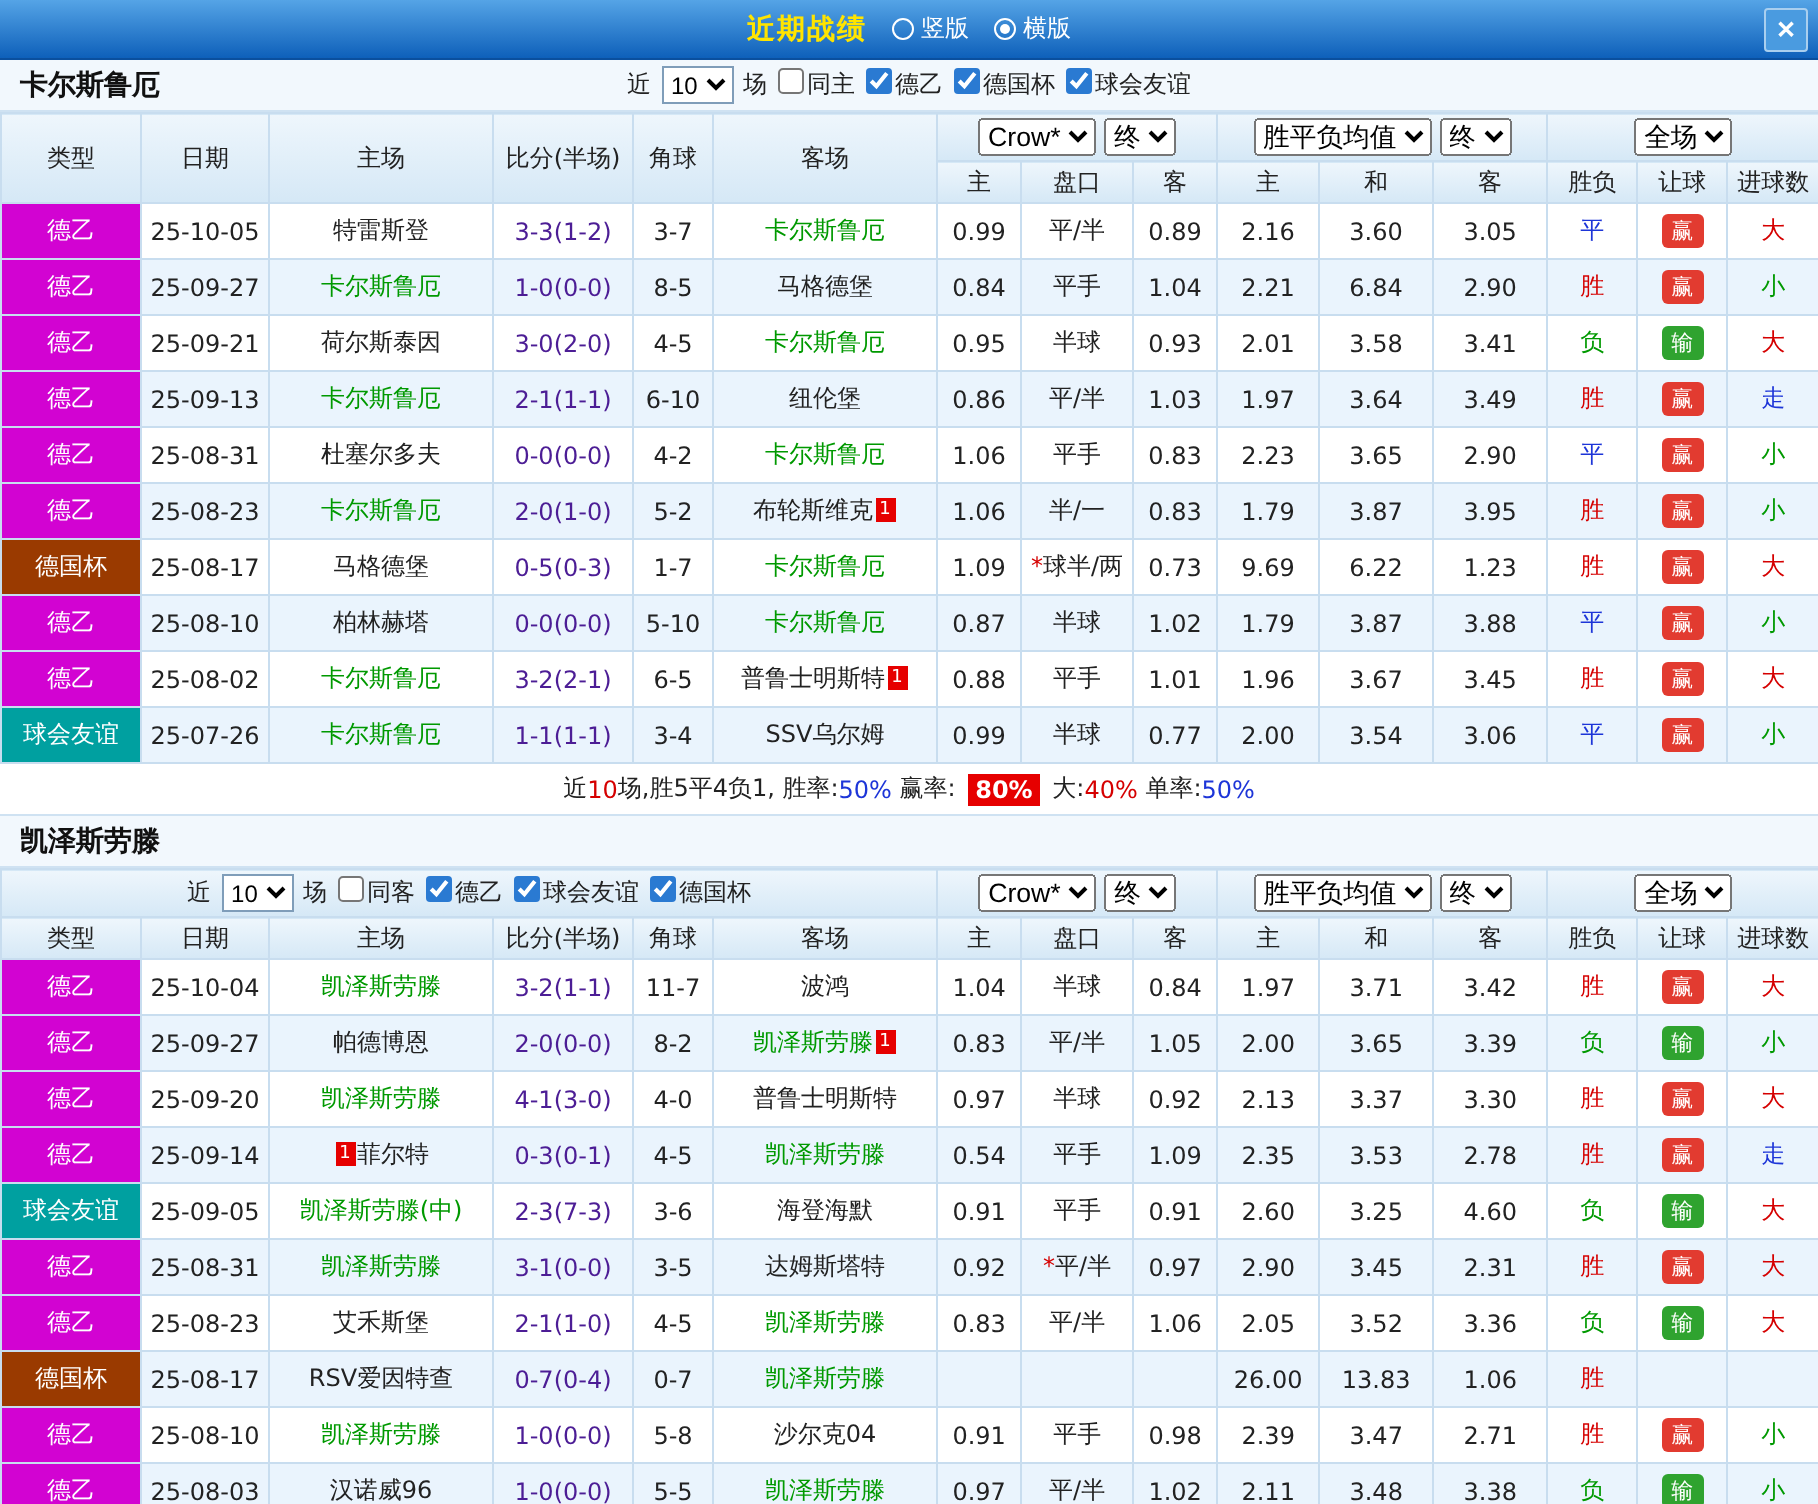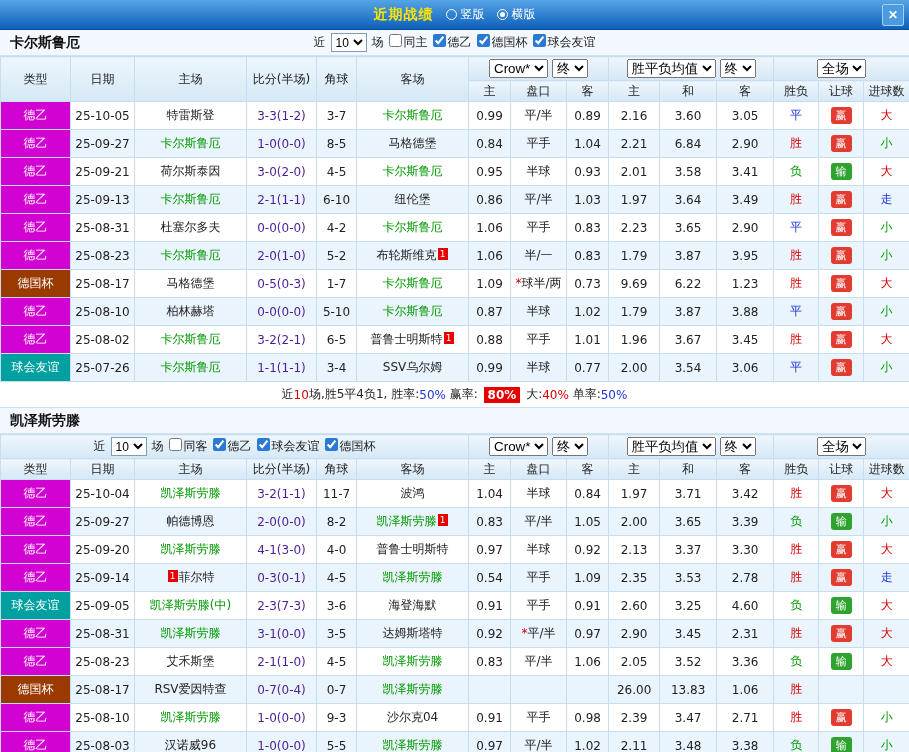--- a/index.html
+++ b/index.html
@@ -553,21 +553,21 @@
             <td>1.06</td>
             <td class="res-win">胜</td>
             <td></td>
             <td></td>
           </tr>
           <tr>
             <td class="type t-league">德乙</td>
             <td>25-08-10</td>
             <td><span class="featured">凯泽斯劳滕</span></td>
             <td class="score">1-0(0-0)</td>
-            <td>9-3</td>
+            <td>5-8</td>
             <td><span>沙尔克04</span></td>
             <td>0.91</td>
             <td>平手</td>
             <td>0.98</td>
             <td>2.39</td>
             <td>3.47</td>
             <td>2.71</td>
             <td class="res-win">胜</td>
             <td><span class="bet bet-win">赢</span></td>
             <td class="goal-small">小</td>

